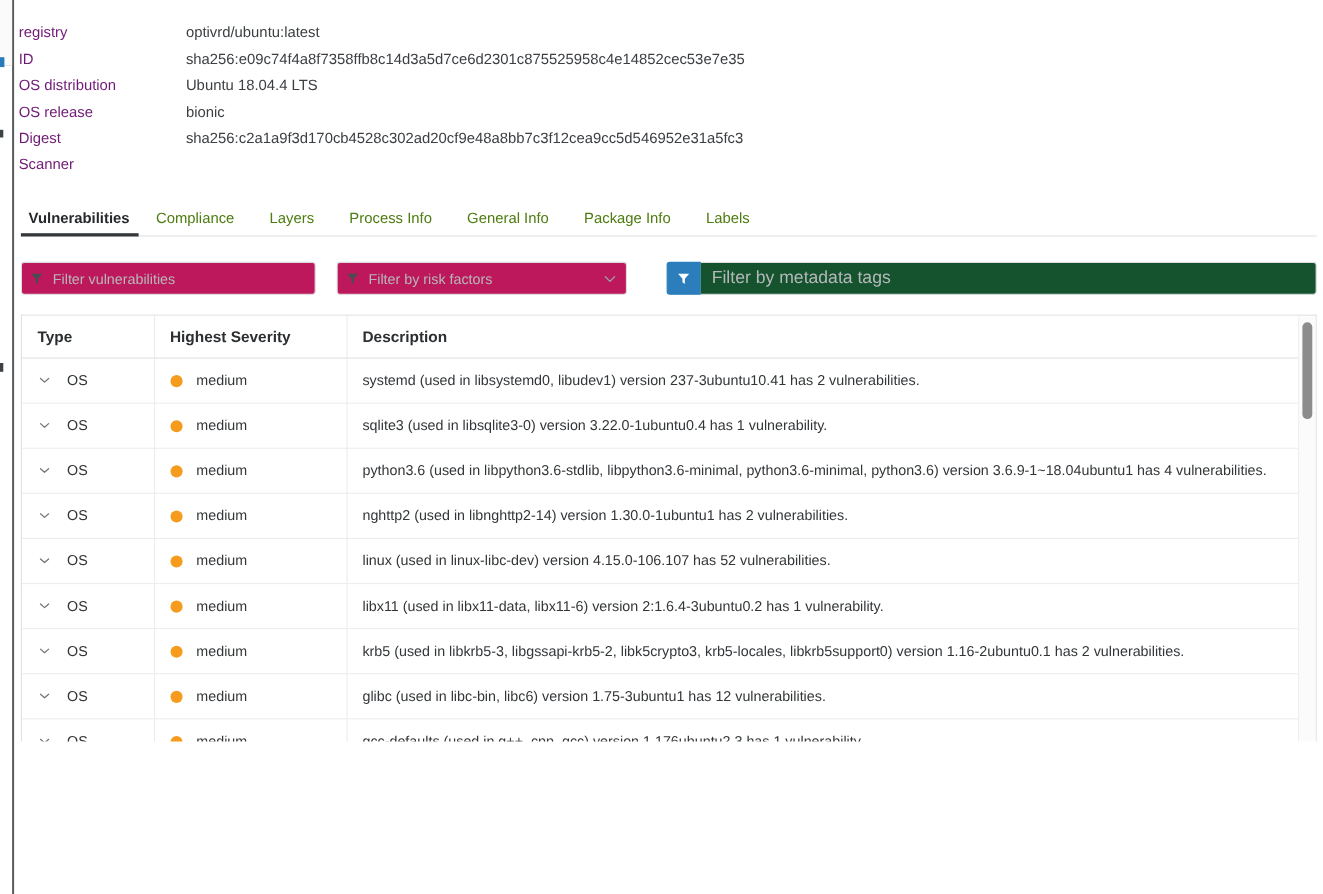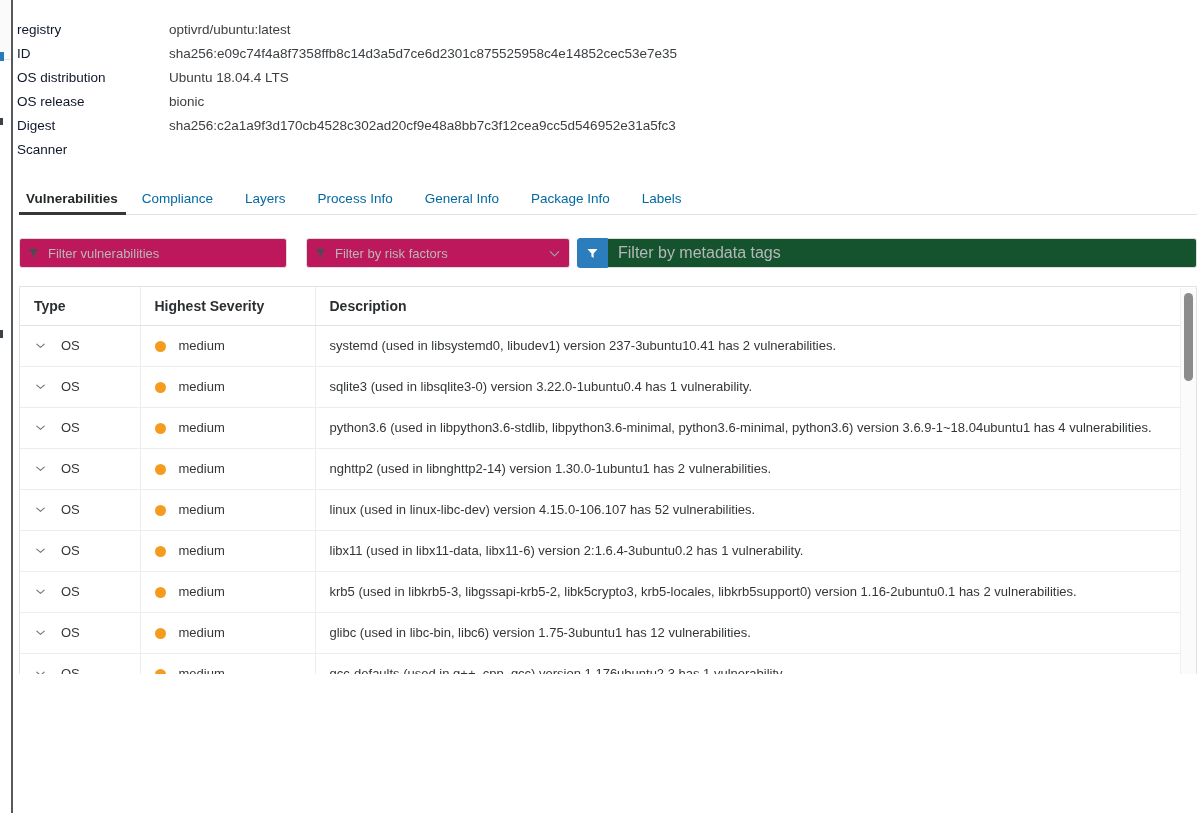--- a/index.html
+++ b/index.html
@@ -84,39 +84,39 @@
   .details td {
     font-size: 13.5px;
     color: #3b3f42;
     padding: 0;
     vertical-align: top;
     line-height: 24px;
     white-space: nowrap;
   }
   .details td.k {
     width: 152px;
-    color: #0f172a;
+    color: #701a75;
   }
   .details td.v {
     color: #3b3f42;
   }
 
   
   .tabs {
     margin-top: 19px;
     margin-left: 6px;
     margin-right: 6px;
     border-bottom: 1px solid #e2e2e2;
     display: flex;
     align-items: flex-end;
     height: 34px;
   }
   .tab {
     font-size: 13.5px;
-    color: #0369a1;
+    color: #4d7c0f;
     padding: 0 16px 9px 16px;
     cursor: pointer;
     position: relative;
     line-height: 1;
     white-space: nowrap;
   }
   .tab:first-child { padding-left: 7px; padding-right: 8px; }
   .tab.active {
     color: #26292b;
     font-weight: bold;
@@ -141,21 +141,21 @@
     border: 1px solid #dcdcdc;
     border-radius: 3px;
     background: #be185d;
     display: flex;
     align-items: center;
     padding: 0 8px;
     font-size: 13px;
     color: #b3b6b8;
   }
   .filter-vuln { width: 268px; margin-right: 19px; }
-  .filter-risk { width: 264px; margin-right: 7px; justify-content: flex-start; }
+  .filter-risk { width: 264px; margin-right: 36px; justify-content: flex-start; }
   .filter-meta-wrap {
     display: flex;
     align-items: stretch;
     flex: 1 1 auto;
     height: 30px;
   }
   .filter-meta-btn {
     width: 31px;
     background: #2b7ebb;
     border: 1px solid #2b7ebb;

